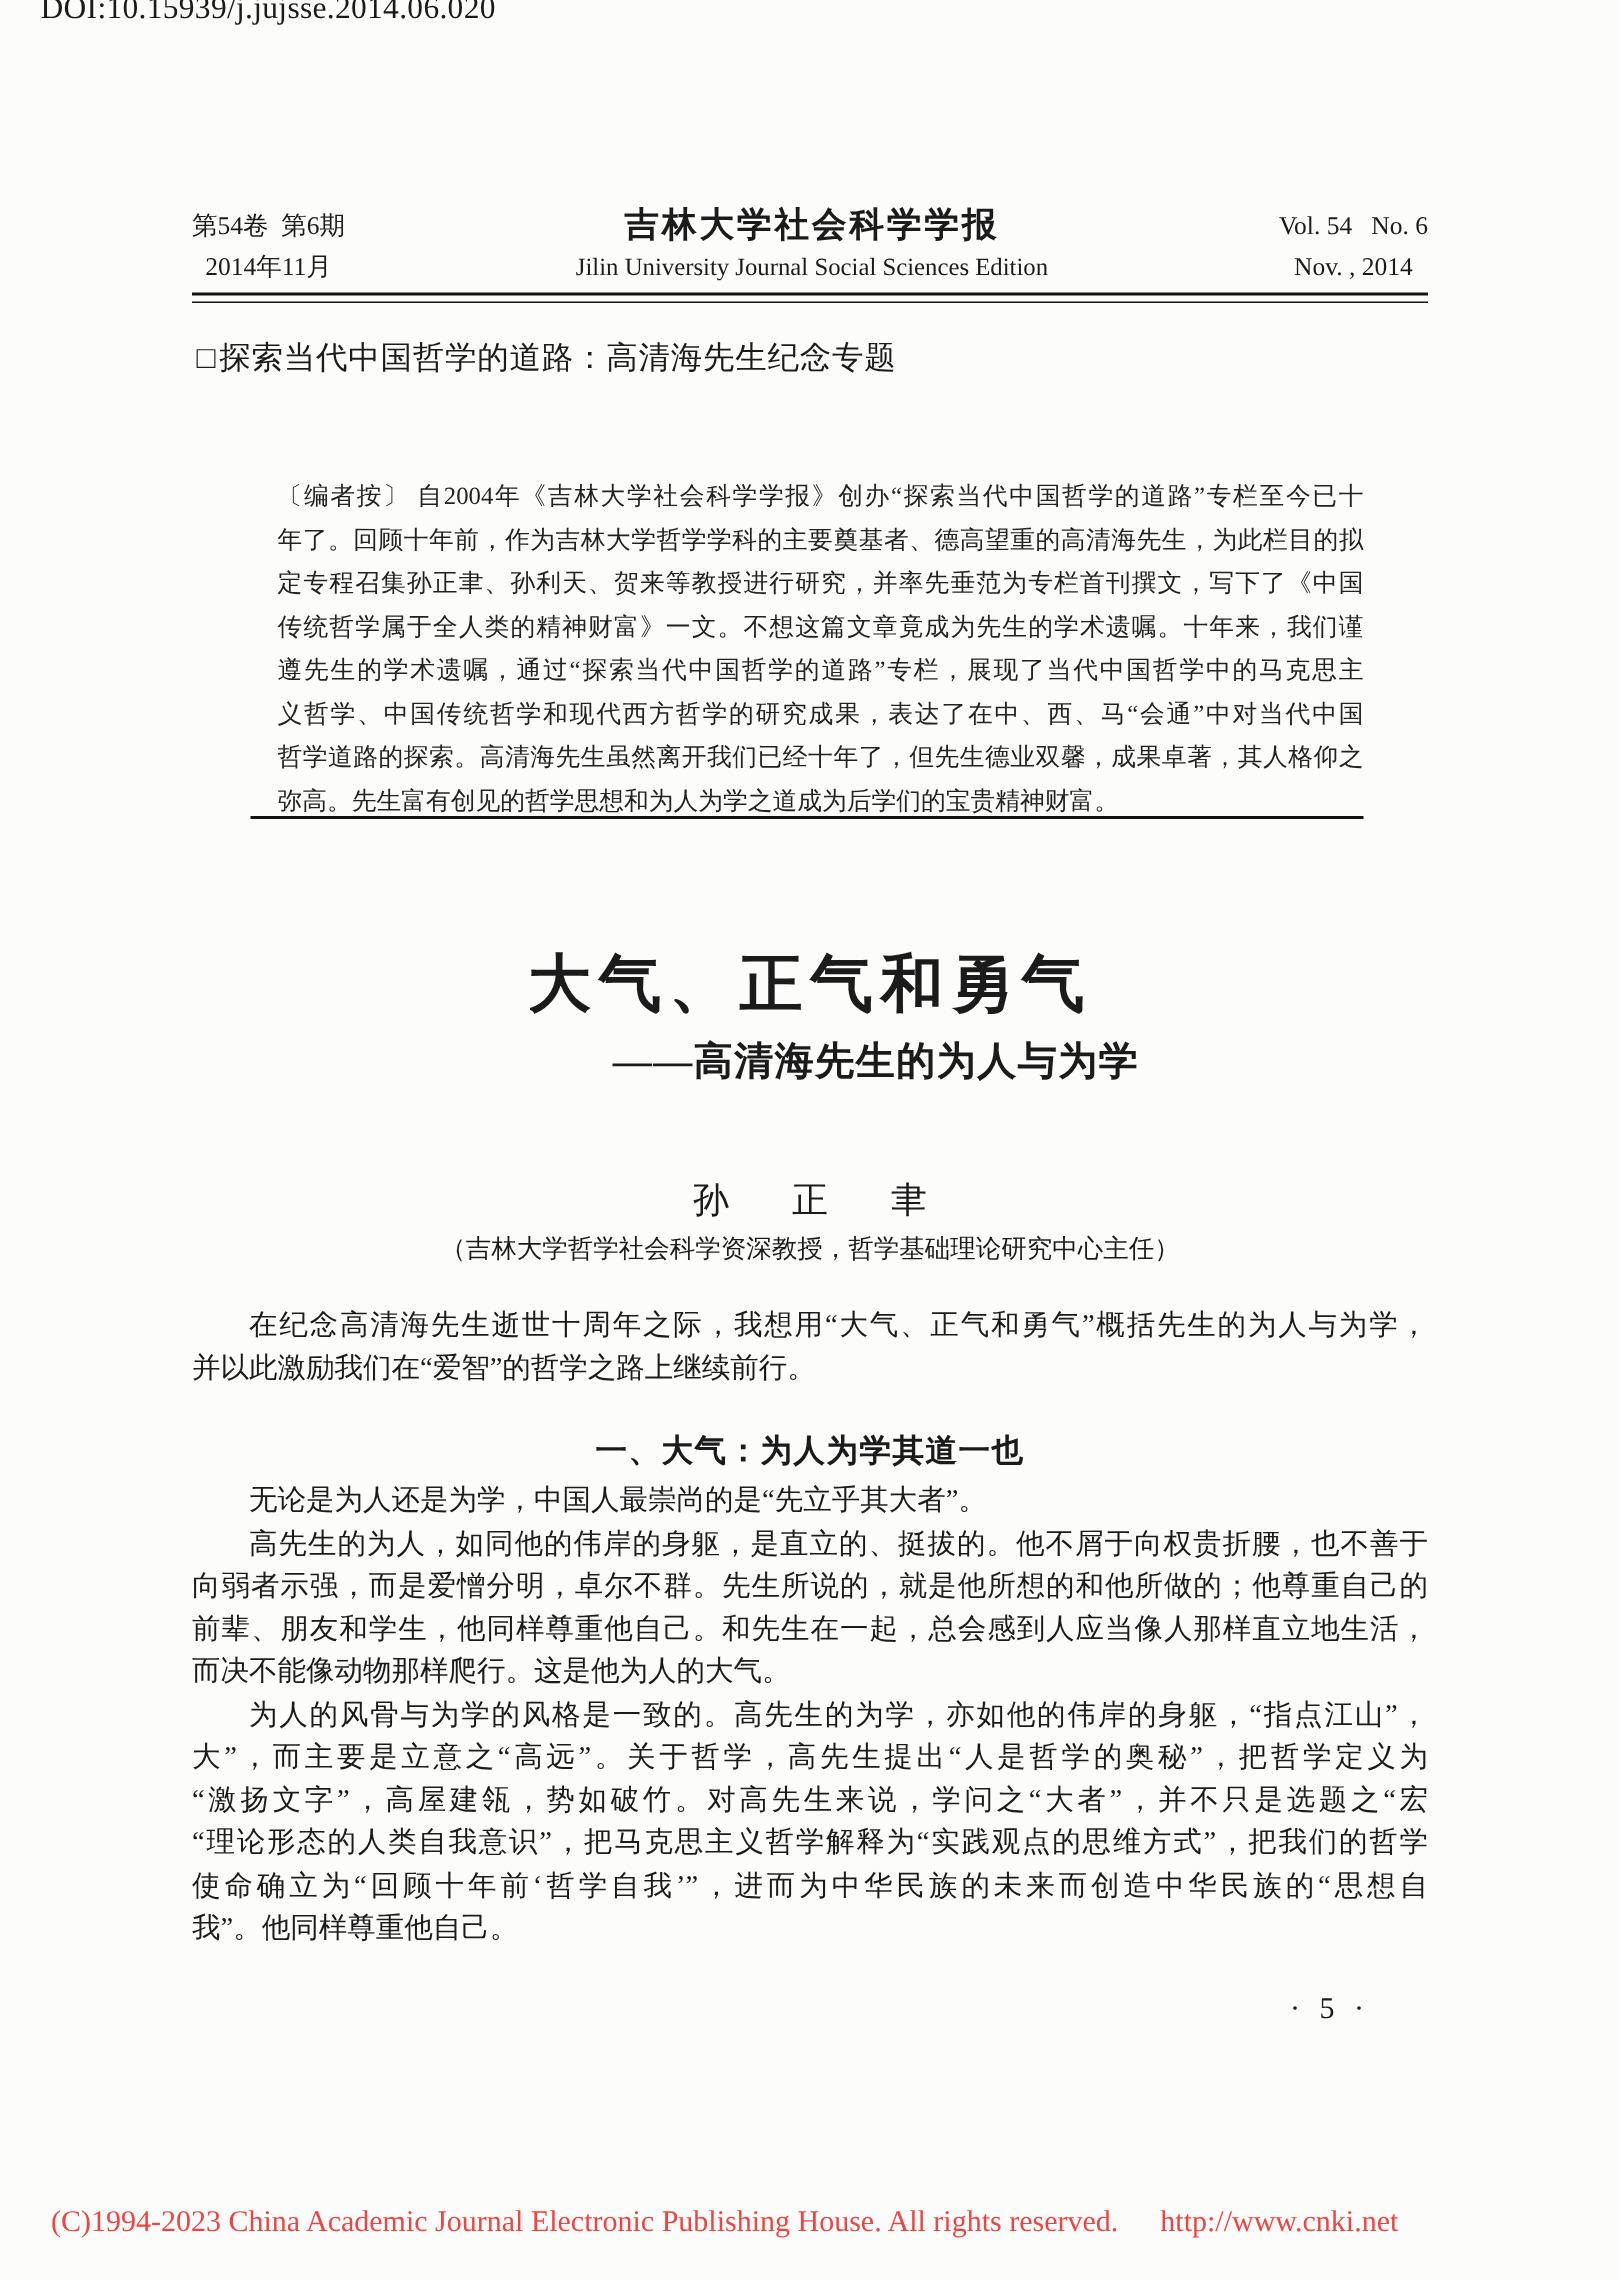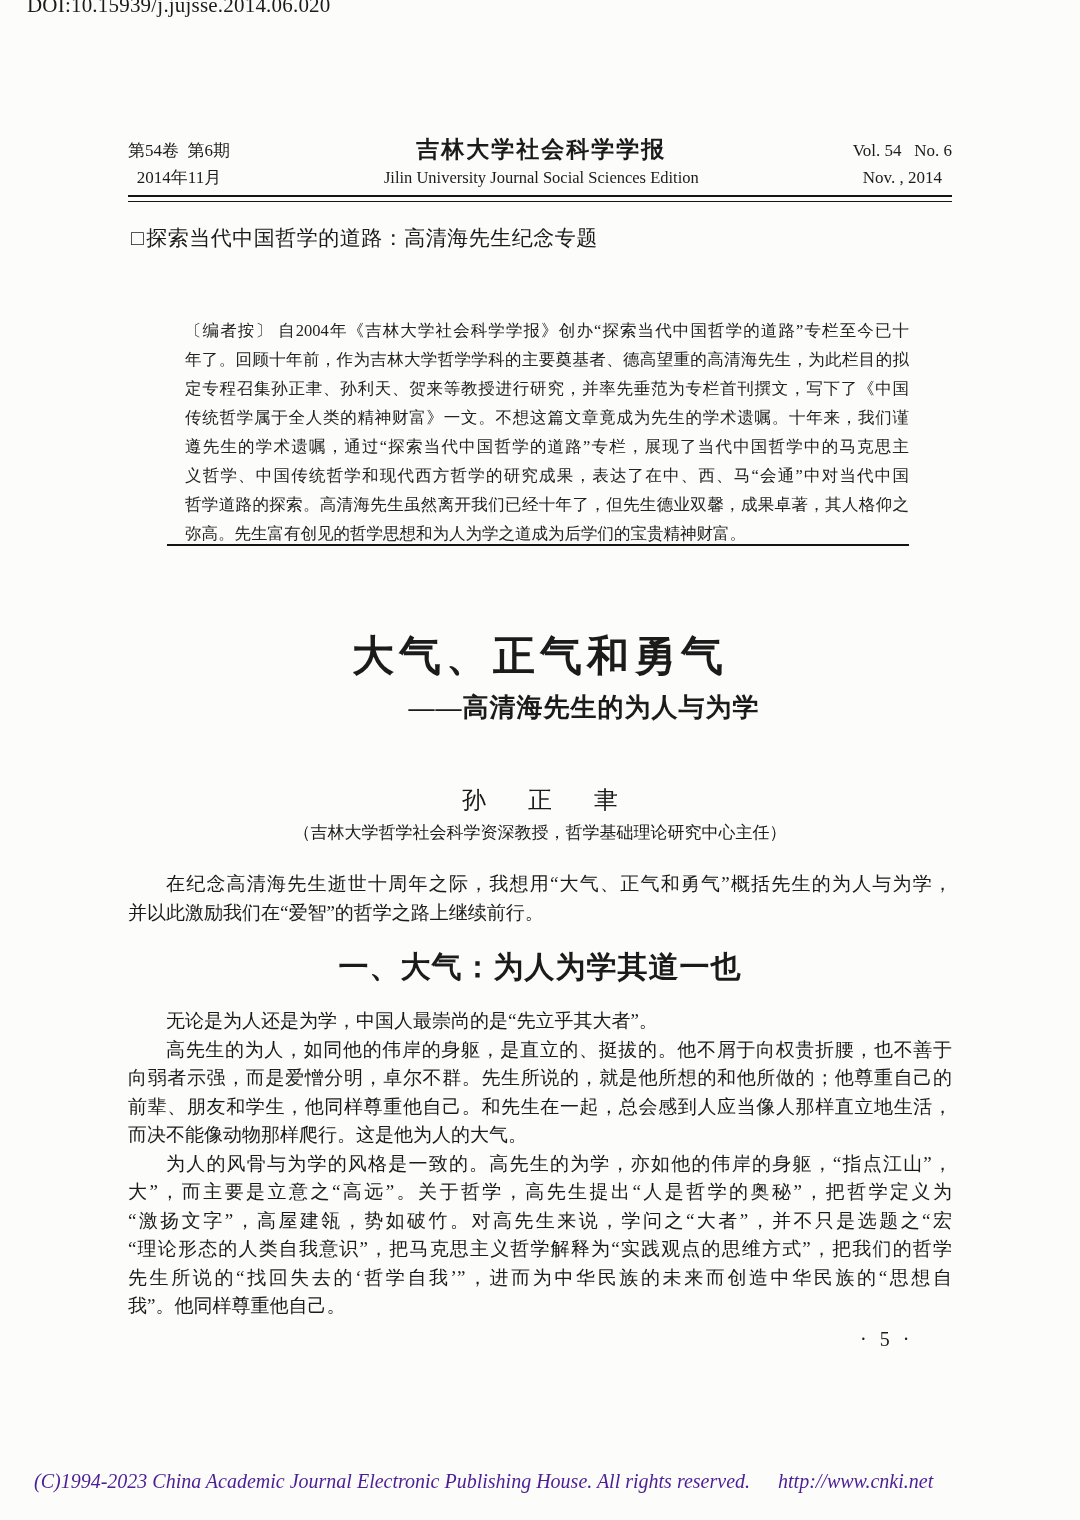--- a/index.html
+++ b/index.html
@@ -63,32 +63,32 @@
     text-align:center; font-size:17px;
   }
   
   .body-text {
     position:absolute; top:870px; left:128px; width:824px;
     font-size:19px; line-height:28.5px;
   }
   .pline.just { text-align:justify; text-align-last:justify; }
   .pline.indent { text-indent:2em; }
   .sec-heading {
-    margin-top:24px; margin-bottom:24px;
-    text-align:center; font-size:30px; font-weight:700;
+    margin-top:24px; margin-bottom:4px;
+    text-align:center; font-size:21px; font-weight:700;
     line-height:32px; letter-spacing:1px;
   }
   .page-number {
     position:absolute; top:1328px; left:860px;
     font-size:20px; letter-spacing:4px;
   }
   
   .footer {
     position:absolute; top:1470px; left:34px; width:1012px;
-    font-size:20px; color:#4c1d95; white-space:nowrap;font-style:italic;
+    font-size:20px; color:#ef4444; white-space:nowrap;
   }
   .footer .url { margin-left:28px; }
 </style>
 </head>
 <body>
 
 <div class="page">
 
   <div class="doi">DOI:10.15939/j.jujsse.2014.06.020</div>
 
@@ -145,21 +145,21 @@
         <div class="pline just indent">高先生的为人，如同他的伟岸的身躯，是直立的、挺拔的。他不屑于向权贵折腰，也不善于</div>
         <div class="pline just">向弱者示强，而是爱憎分明，卓尔不群。先生所说的，就是他所想的和他所做的；他尊重自己的</div>
         <div class="pline just">前辈、朋友和学生，他同样尊重他自己。和先生在一起，总会感到人应当像人那样直立地生活，</div>
         <div class="pline">而决不能像动物那样爬行。这是他为人的大气。</div>
       </div>
     <div class="para">
         <div class="pline just indent">为人的风骨与为学的风格是一致的。高先生的为学，亦如他的伟岸的身躯，“指点江山”，</div>
         <div class="pline just">大”，而主要是立意之“高远”。关于哲学，高先生提出“人是哲学的奥秘”，把哲学定义为</div>
         <div class="pline just">“激扬文字”，高屋建瓴，势如破竹。对高先生来说，学问之“大者”，并不只是选题之“宏</div>
         <div class="pline just">“理论形态的人类自我意识”，把马克思主义哲学解释为“实践观点的思维方式”，把我们的哲学</div>
-        <div class="pline just">先生所说的“找回失去的‘哲学自我’”，进而为中华民族的未来而创造中华民族的“思想自</div>
+        <div class="pline just">使命确立为“回顾十年前‘哲学自我’”，进而为中华民族的未来而创造中华民族的“思想自</div>
         <div class="pline">我”。他同样尊重他自己。</div>
       </div>
   </div>
 
   <div class="page-number">· 5 ·</div>
 
   <div class="footer">
     <span>(C)1994-2023 China Academic Journal Electronic Publishing House. All rights reserved.</span><span class="url">http://www.cnki.net</span>
   </div>
 

